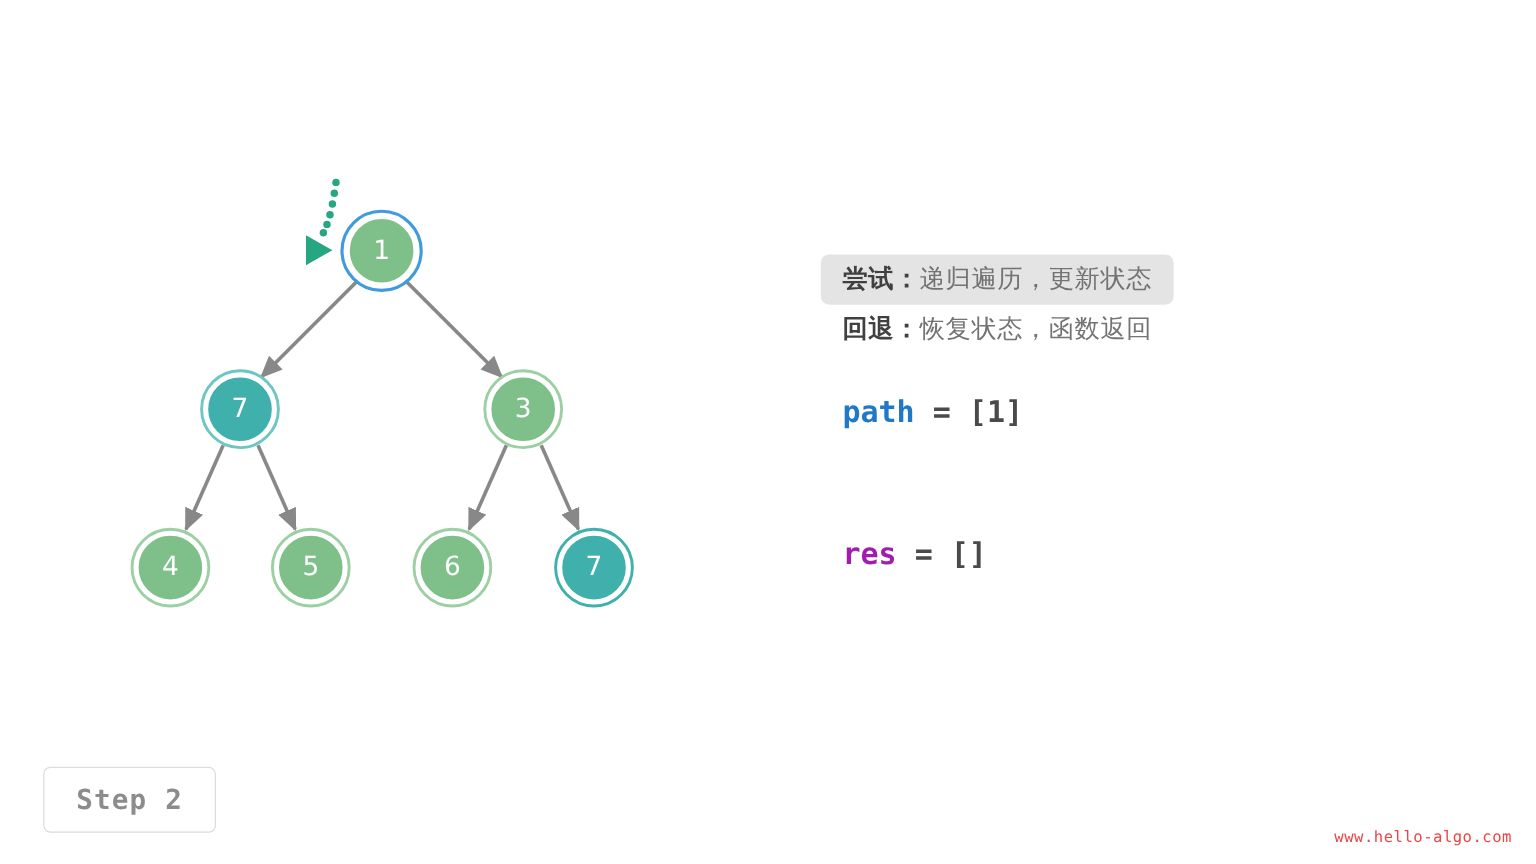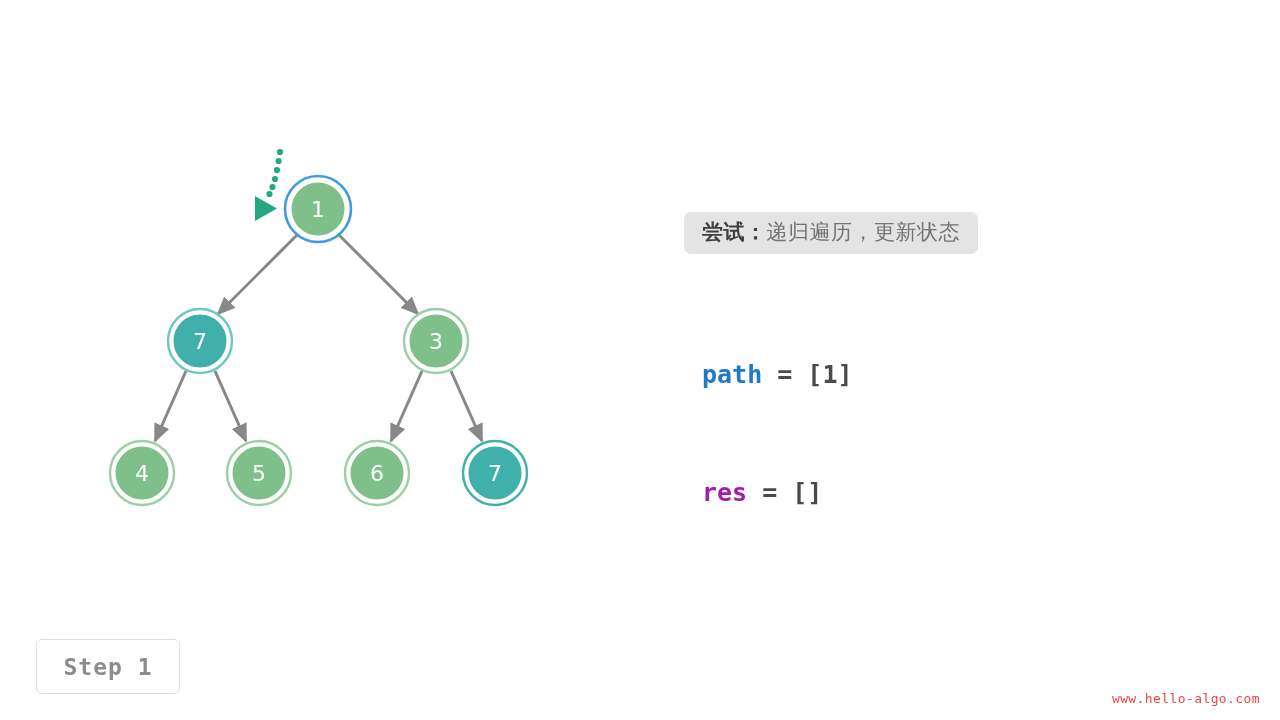--- a/index.html
+++ b/index.html
@@ -56,21 +56,20 @@
   }
 
   .code-line {
     position: absolute;
     left: 702px;
     font-family: "DejaVu Sans Mono", "Liberation Mono", monospace;
     font-size: 25px;
     font-weight: bold;
     white-space: pre;
     color: #4a4a4a;
-    margin-top: 31px;
   }
   #code-path { top: 329px; }
   #code-res  { top: 447px; }
   .var-path { color: #2079c7; }
   .var-res  { color: #a21caf; }
   .code-rest { color: #4a4a4a; font-weight: bold; }
 
   
   .step-badge {
     position: absolute;
@@ -177,23 +176,24 @@
       <circle cx="495" cy="473" r="28" fill="#3fb0ac" stroke="#ffffff" stroke-width="3"></circle>
       <text x="495" y="473" text-anchor="middle" dominant-baseline="central" font-family="'DejaVu Sans','Liberation Sans',sans-serif" font-size="22" fill="#ffffff">7</text>
     </g>
   </g>
 </svg>
 
 <div class="panel">
   <div>
     <span class="hl-line"><span class="cn-bold">尝试：</span><span class="cn-normal">递归遍历，更新状态</span></span>
   </div>
+  <div class="plain-line"><span class="cn-bold">回退：</span><span class="cn-normal">恢复状态，函数返回</span></div>
 </div>
 
 <div class="code-line" id="code-path"><span class="var-path">path</span><span class="code-rest"> = [1]</span></div>
 
 <div class="code-line" id="code-res"><span class="var-res">res</span><span class="code-rest"> = []</span></div>
 
 <div class="step-badge">
-    <span>Step 1</span>
+    <span>Step 2</span>
   </div>
 
 <div class="watermark">www.hello-algo.com</div>
 
 </body></html>

